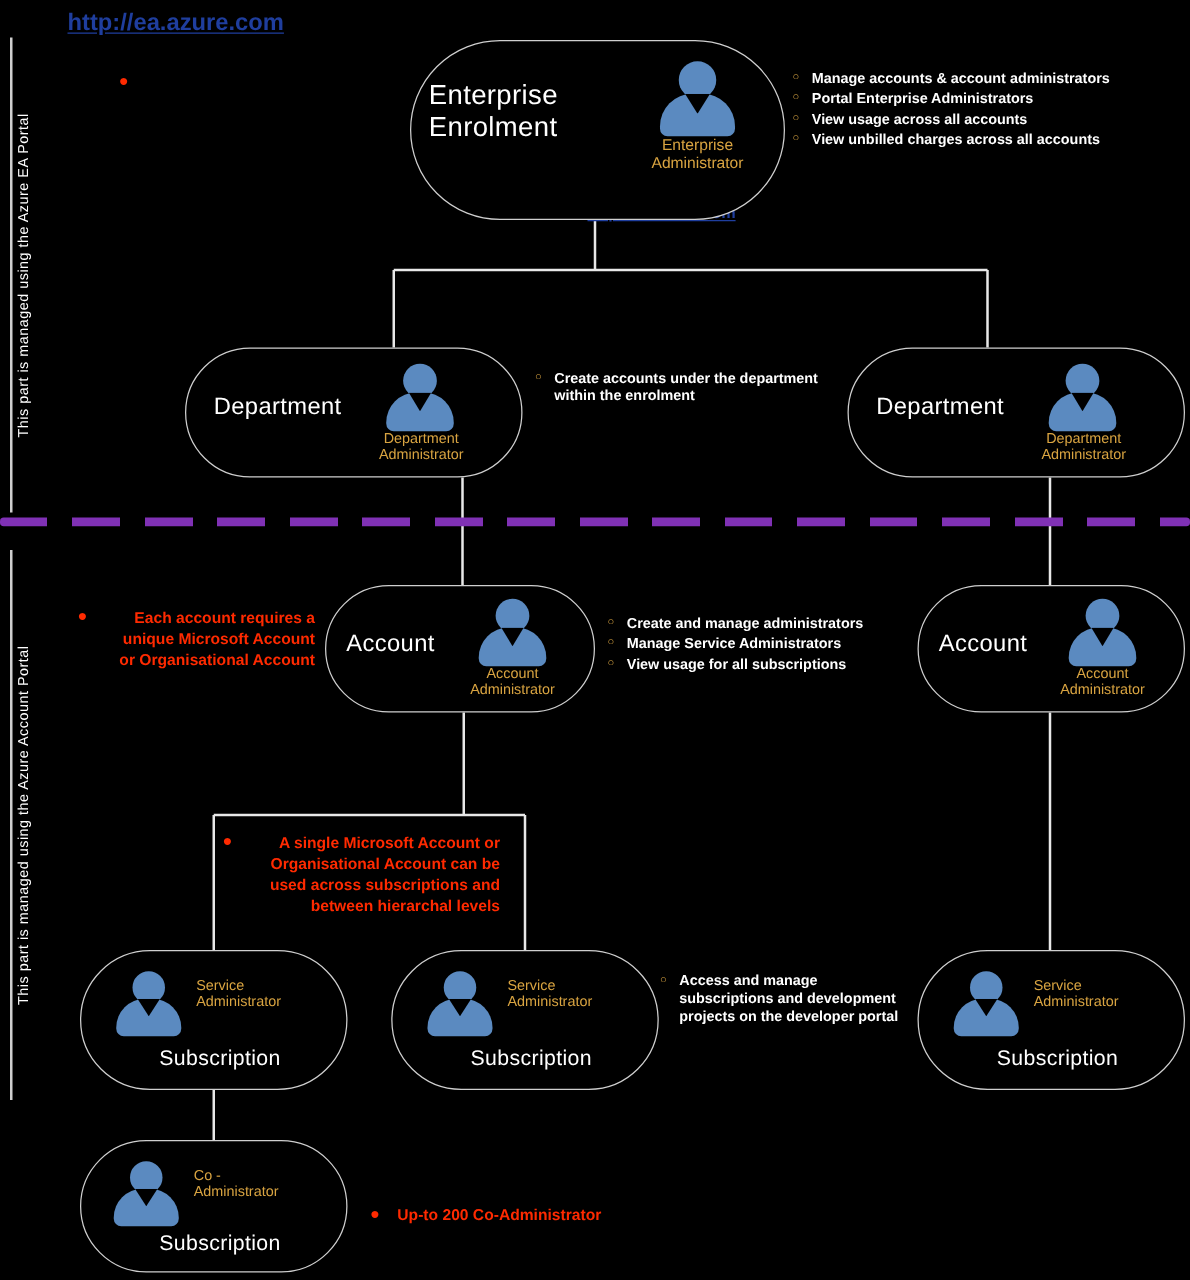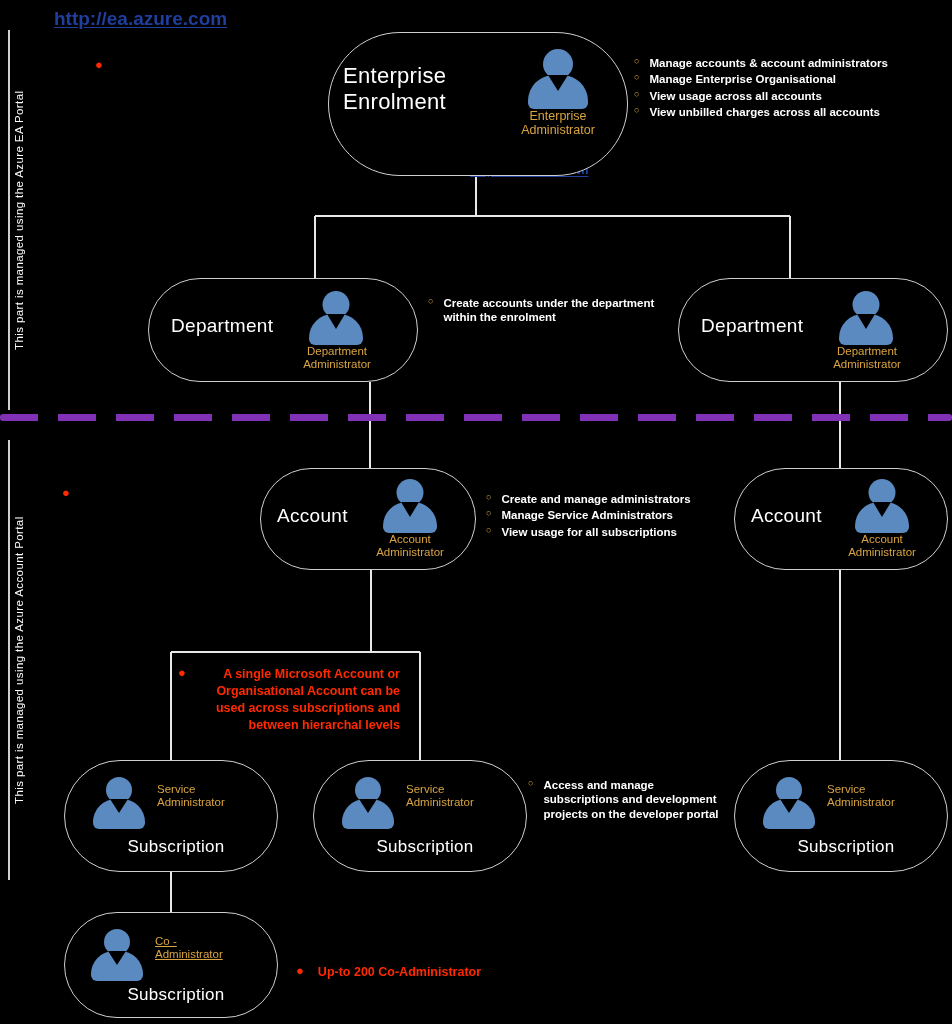--- a/index.html
+++ b/index.html
@@ -165,21 +165,21 @@
     </div>
   </div>
 
   <div class="bullets bul-white" style="left:634px;top:56px;width:318px;">
     <div class="bl">
         <span class="mk">○</span>
         <span class="tx">Manage accounts &amp; account administrators</span>
       </div>
     <div class="bl">
         <span class="mk">○</span>
-        <span class="tx">Manage Enterprise Organisational</span>
+        <span class="tx">Portal Enterprise Administrators</span>
       </div>
     <div class="bl">
         <span class="mk">○</span>
         <span class="tx">View usage across all accounts</span>
       </div>
     <div class="bl">
         <span class="mk">○</span>
         <span class="tx">View unbilled charges across all accounts</span>
       </div>
   </div>
@@ -220,20 +220,21 @@
       <div class="body" style="top:25px;width:54px;height:31px;border-radius:24px 24px 6px 6px;"></div>
       <div class="notch" style="top:25px;width:18px;height:15px;clip-path:polygon(0 0,100% 0,50% 100%);"></div>
     </div>
     <div class="role-label" style="left:92px;top:64px;width:114px;font-size:11.5px;">Account
 Administrator</div>
   </div>
 
   <div class="bullets bul-red" style="left:62px;top:486px;width:190px;">
     <div class="bl">
       <span class="mk">●</span>
+      <span class="tx">Each account requires a unique Microsoft Account or Organisational Account</span>
     </div>
   </div>
 
   <div class="bullets bul-white" style="left:486px;top:492px;width:250px;">
     <div class="bl">
         <span class="mk">○</span>
         <span class="tx">Create and manage administrators</span>
       </div>
     <div class="bl">
         <span class="mk">○</span>
@@ -302,21 +303,21 @@
 Administrator</div>
     <div class="cap-title" style="left:26px;top:76px;width:170px;text-align:center;font-size:17px;">Subscription</div>
   </div>
 
   <div class="capsule" style="left:64px;top:912px;width:214px;height:106px;">
     <div class="person" style="left:18px;top:14px;width:68px;height:54px;">
       <div class="head" style="top:2px;width:26px;height:26px;"></div>
       <div class="body" style="top:24px;width:52px;height:30px;border-radius:23px 23px 6px 6px;"></div>
       <div class="notch" style="top:24px;width:18px;height:14px;clip-path:polygon(0 0,100% 0,50% 100%);"></div>
     </div>
-    <div class="role-label" style="left:90px;top:22px;width:112px;font-size:11.5px;text-align:left;text-decoration:underline;">Co -
+    <div class="role-label" style="left:90px;top:22px;width:112px;font-size:11.5px;text-align:left;">Co -
 Administrator</div>
     <div class="cap-title" style="left:26px;top:72px;width:170px;text-align:center;font-size:17px;">Subscription</div>
   </div>
 
   <div class="bullets bul-red" style="left:296px;top:964px;width:200px;text-align:left;">
     <div class="bl">
       <span class="mk">●</span>
       <span class="tx" style="text-align:left;white-space:nowrap;">Up-to 200 Co-Administrator</span>
     </div>
   </div>

